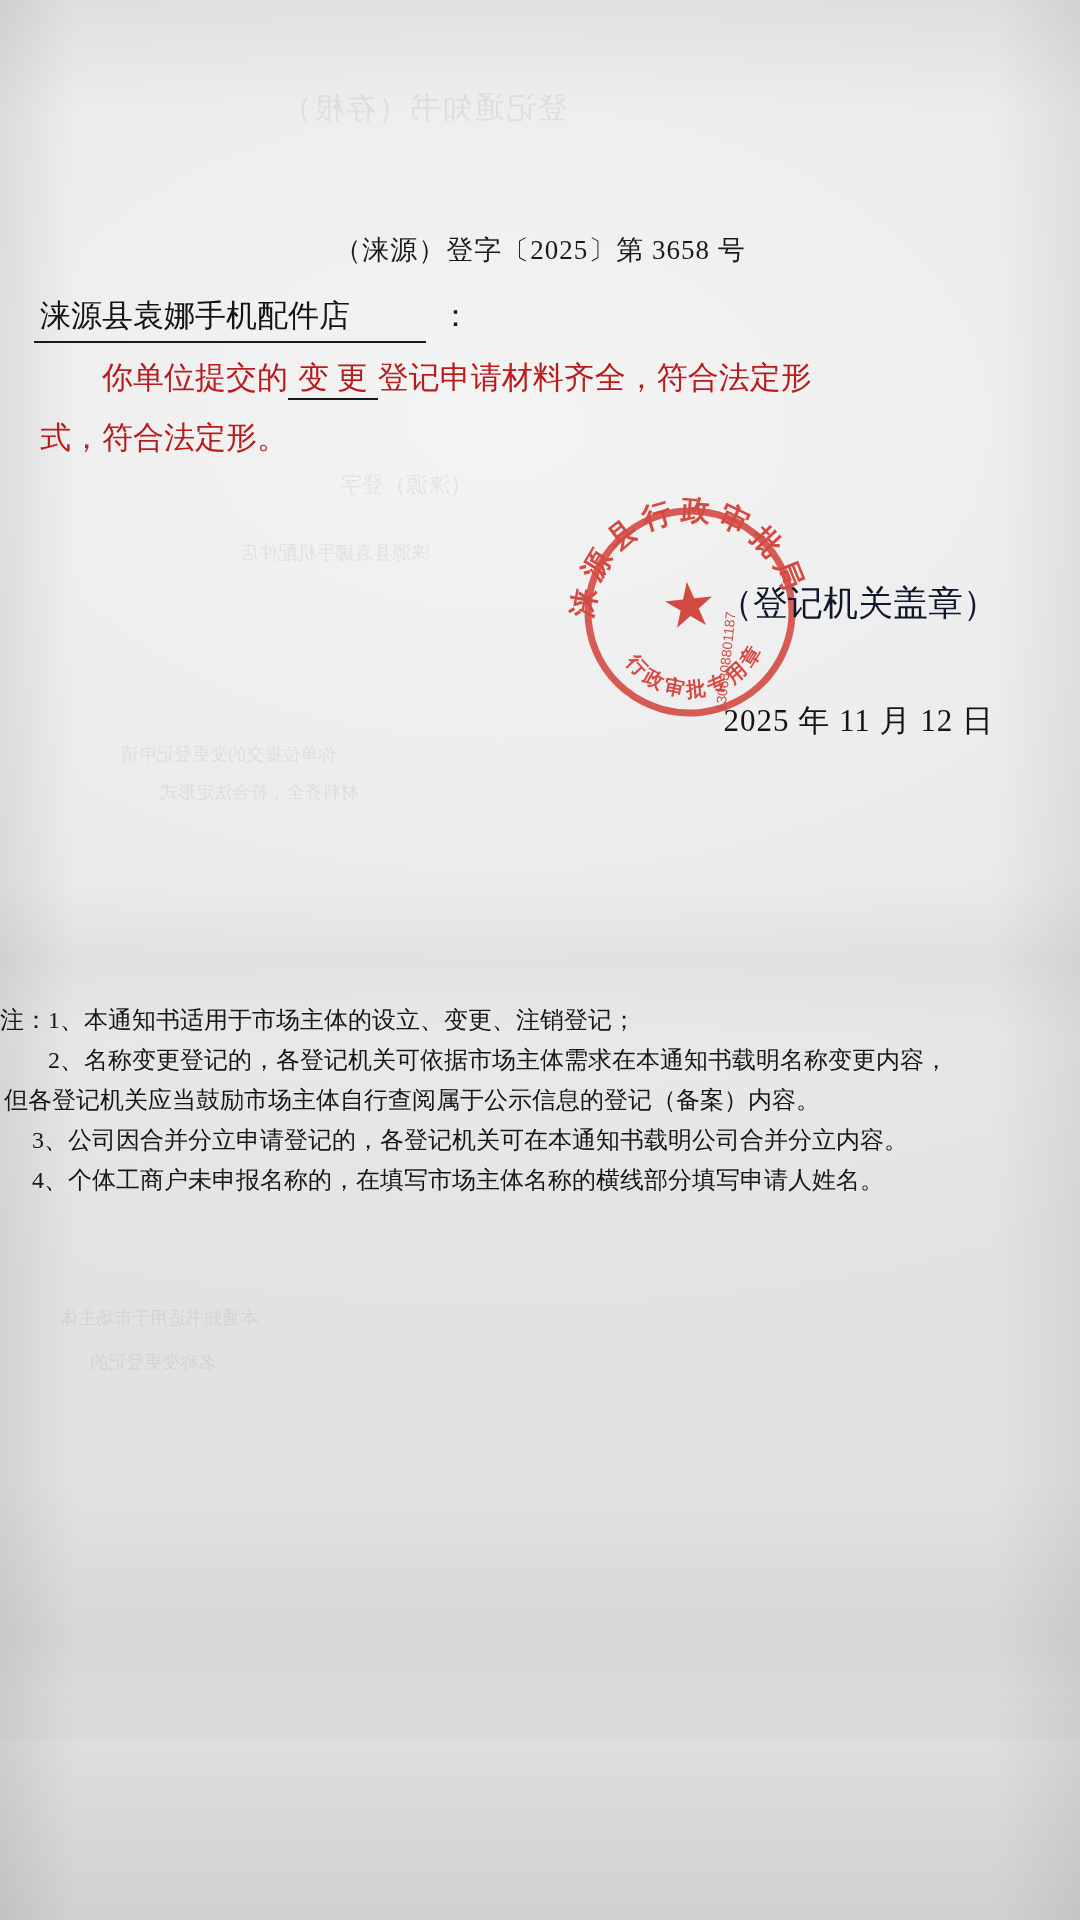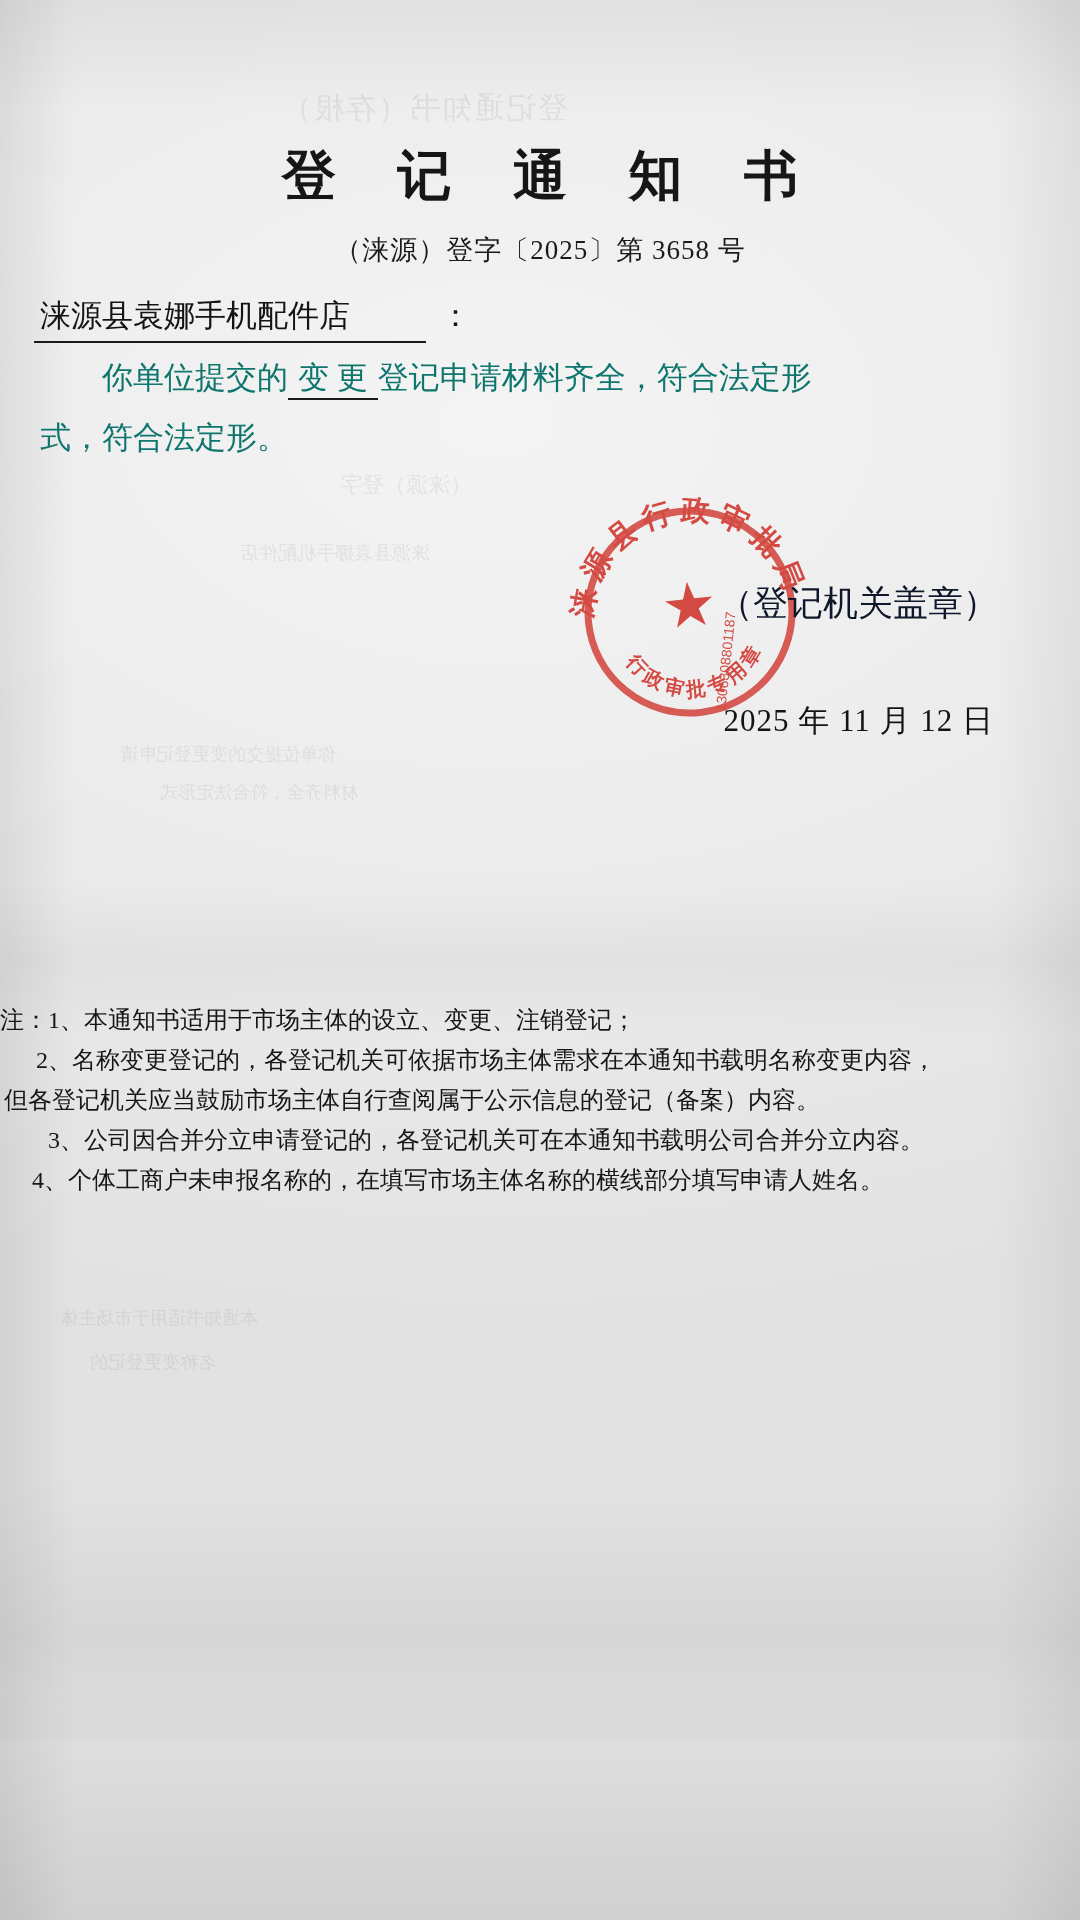--- a/index.html
+++ b/index.html
@@ -103,21 +103,21 @@
     padding-bottom: 4px;
   }
 
   .body-text {
     position: absolute;
     top: 348px;
     left: 40px;
     width: 1000px;
     font-size: 31px;
     line-height: 60px;
-    color: #0f766e;
+    color: #b91c1c;
   }
   .body-text .indent { display: inline-block; width: 62px; }
   .blank-fill {
     border-bottom: 2px solid #1a1a1a;
     padding: 0 10px 3px 10px;
   }
 
   .seal-line {
     position: absolute;
     top: 580px;
@@ -154,23 +154,23 @@
     top: 1000px;
     left: 0;
     width: 908px;
     font-size: 24px;
     line-height: 40px;
     color: #161616;
     font-family: "Liberation Serif", serif;
   }
   .notes .note-line { white-space: nowrap; }
   .notes .n1 { padding-left: 0px; }
-  .notes .n2 { padding-left: 36px; text-align: right; }
+  .notes .n2 { padding-left: 48px; text-align: right; }
   .notes .n2b { padding-left: 4px; }
-  .notes .n3 { padding-left: 48px; }
+  .notes .n3 { padding-left: 32px; }
   .notes .n4 { padding-left: 32px; }
 
   
   .band {
     position: absolute;
     left: 0; width: 100%;
     pointer-events: none;
   }
   .band-a { top: 880px; height: 160px; background: linear-gradient(180deg, rgba(0,0,0,0) 0%, rgba(0,0,0,0.035) 50%, rgba(0,0,0,0) 100%); }
   .band-b { top: 1480px; height: 260px; background: linear-gradient(180deg, rgba(0,0,0,0) 0%, rgba(0,0,0,0.05) 60%, rgba(0,0,0,0.02) 100%); }
@@ -186,21 +186,20 @@
 <div class="ghost ghost-3">你单位提交的变更登记申请</div>
 <div class="ghost ghost-4">材料齐全，符合法定形式</div>
 <div class="ghost ghost-5">本通知书适用于市场主体</div>
 <div class="ghost ghost-6">名称变更登记的</div>
 
 <div class="band band-a"></div>
 <div class="band band-b"></div>
 
 <div class="content">
 
-  <div class="doc-title">登 记 通 知 书</div>
 
   <div class="doc-number">（涞源）登字〔2025〕第 3658 号</div>
 
   <div class="addressee-row">
     <span class="addressee-name">涞源县袁娜手机配件店</span>
     <span class="addressee-colon">：</span>
   </div>
 
   <div class="body-text">
     <span class="indent"></span><span>你单位提交的</span><span class="blank-fill">变 更</span><span>登记申请材料齐全，符合法定形</span><br>

